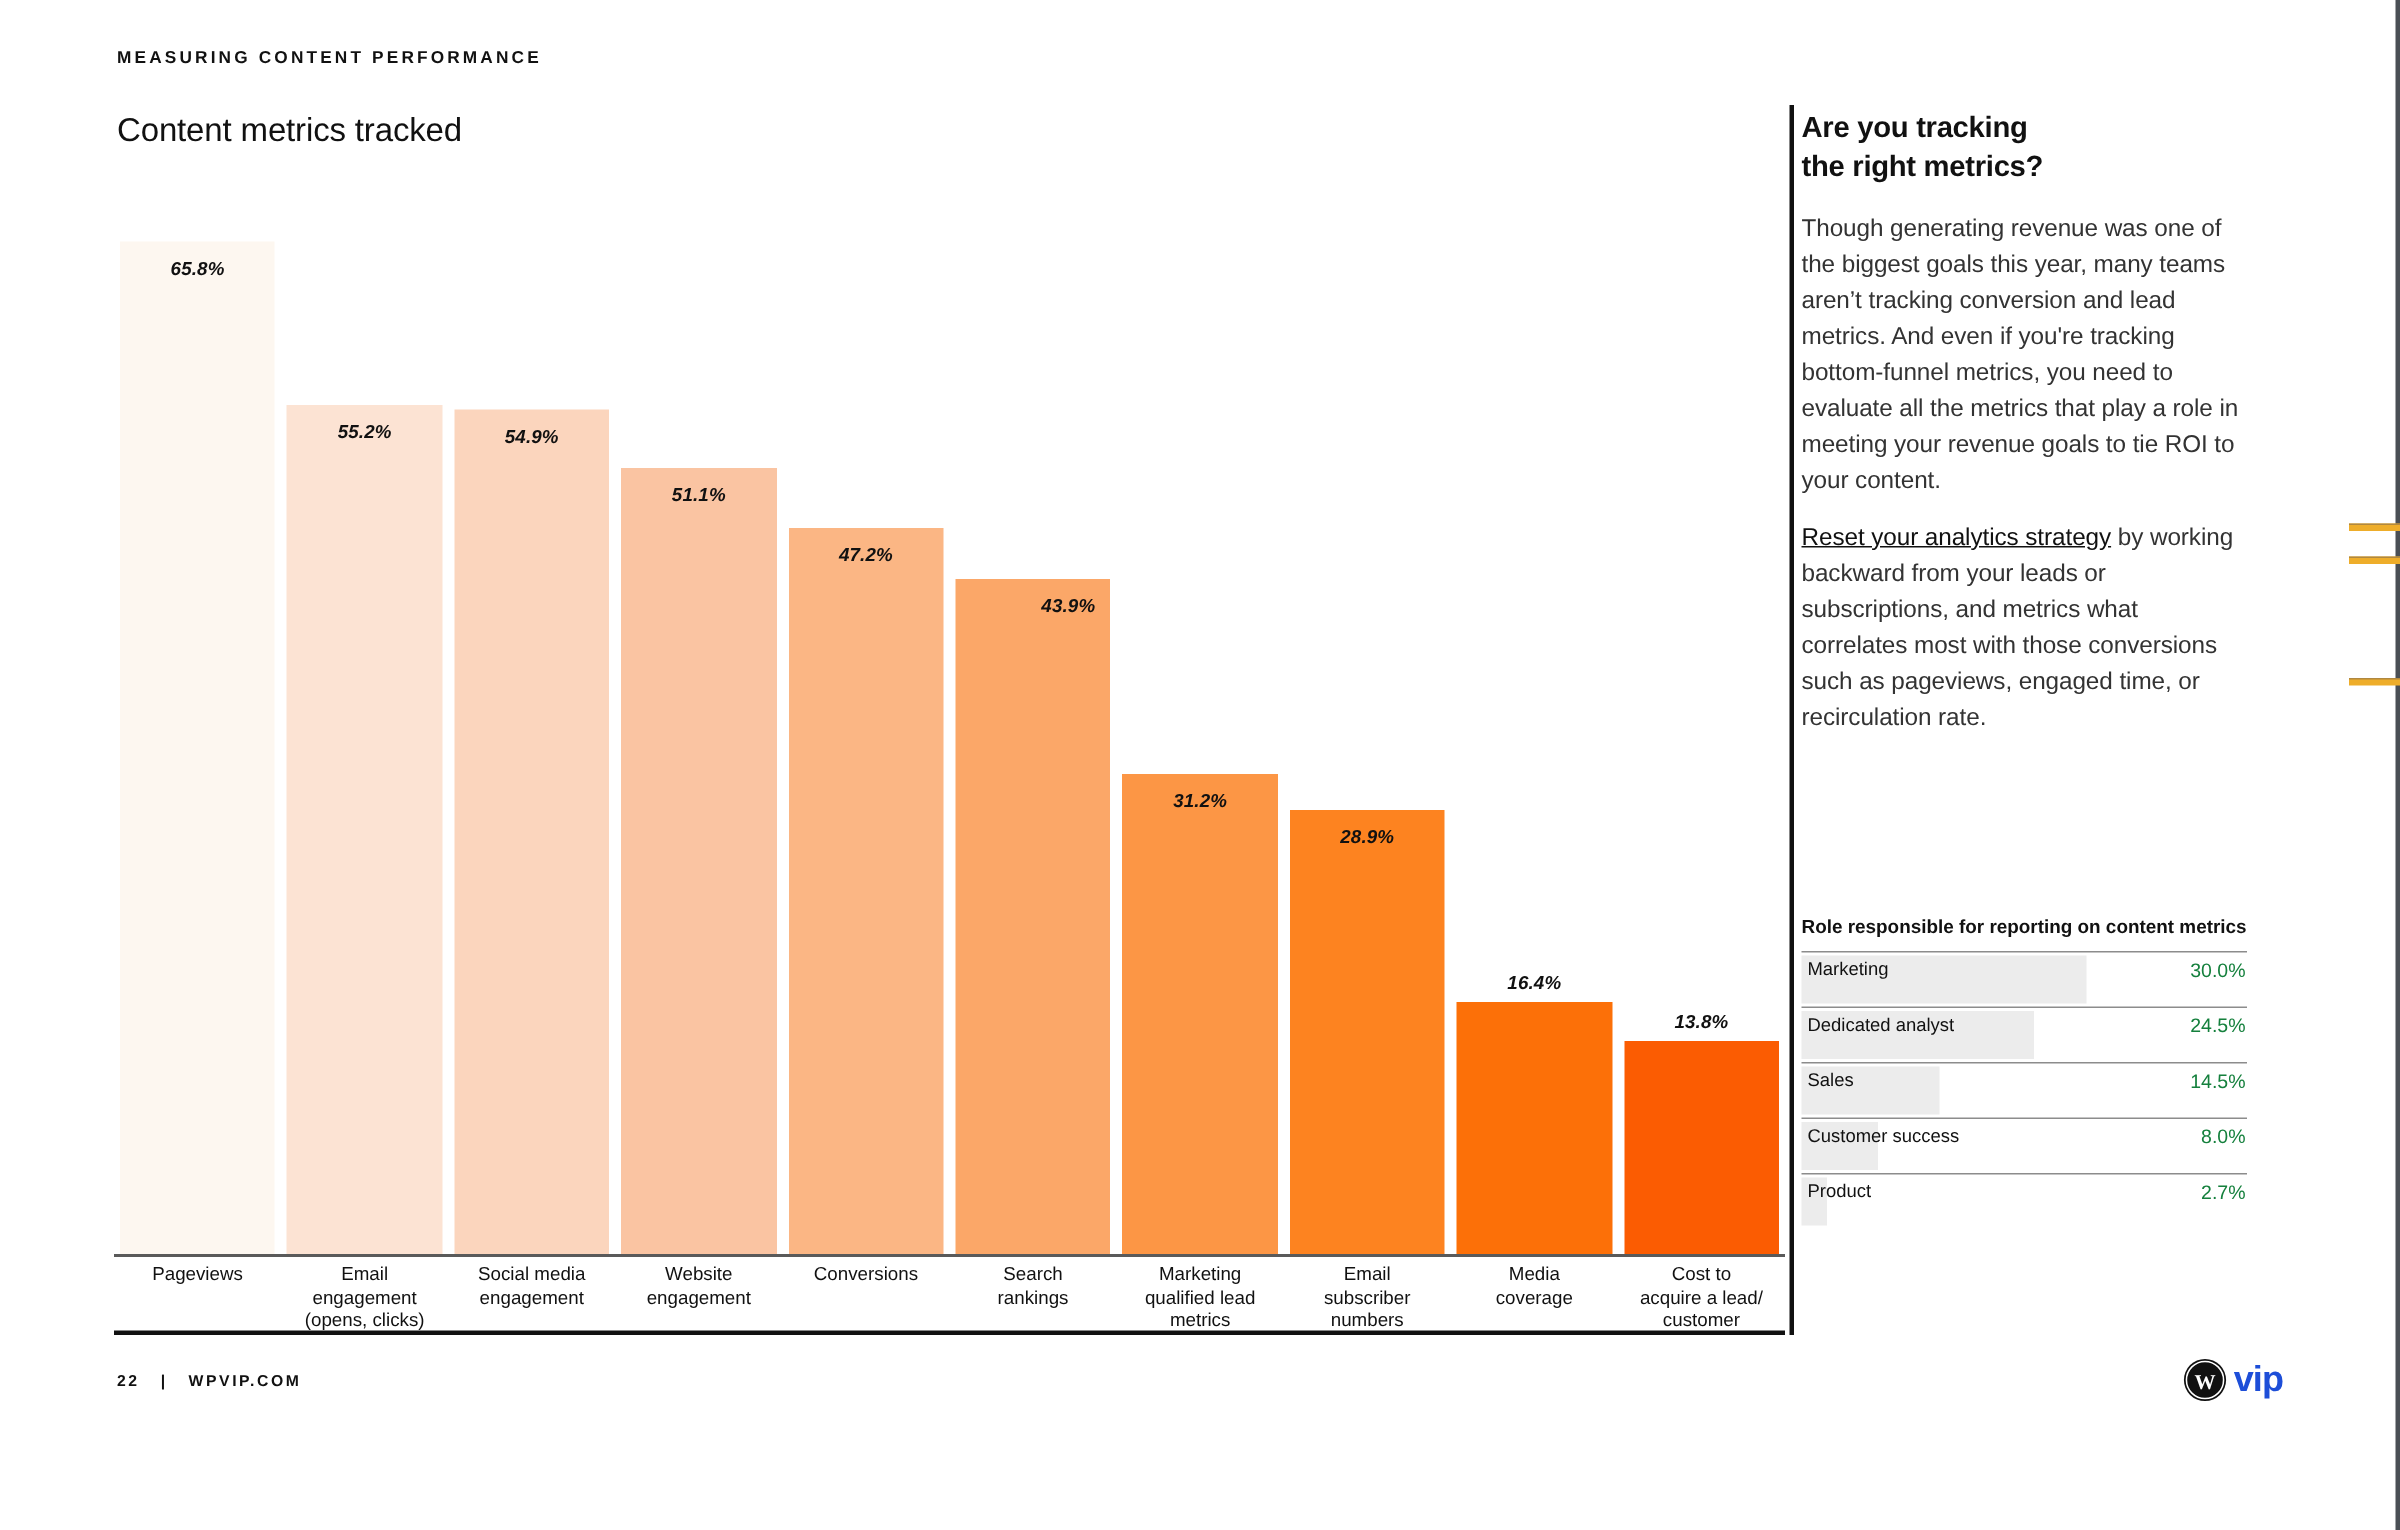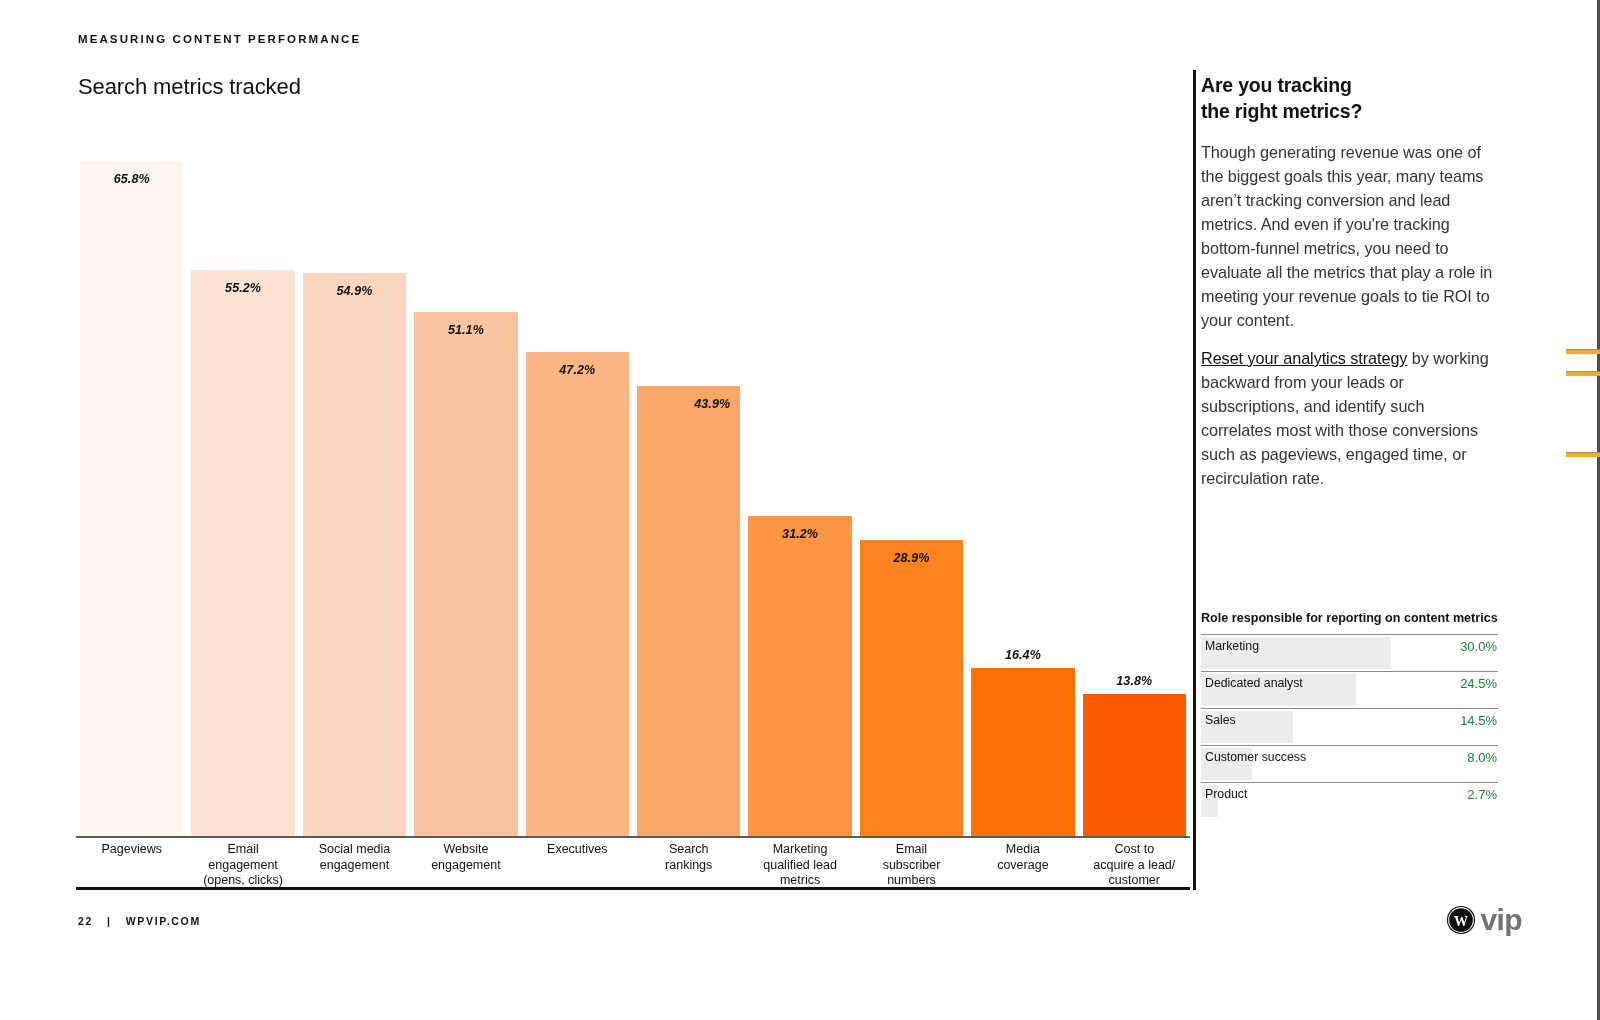--- a/index.html
+++ b/index.html
@@ -98,22 +98,22 @@
   }
   .footer .sep { margin: 0 14px; }
 
   .logo {
     position: absolute;
     right: 78px; top: 905px;
     display: flex; align-items: center; gap: 4px;
   }
   .logo-mark { width: 30px; height: 30px; display: block; }
   .logo-text {
-    font-size: 30px; font-weight: 700; letter-spacing: -0.6px;
-    color: #737373; line-height: 1;
+    font-size: 24px; font-weight: 700; letter-spacing: -0.6px;
+    color: #1d4ed8; line-height: 1;
   }
 
   
   .side-rule {
     position: absolute;
     left: 1193px; top: 70px;
     width: 2.6px; height: 820px;
     background: #111;
   }
   .side {
@@ -188,21 +188,21 @@
     background: #eead2a;
     border-top: 1.5px solid #b08840;
   }
 </style>
 </head>
 <body>
 
 <div class="page">
 
   <div class="kicker">MEASURING CONTENT PERFORMANCE</div>
-  <div class="chart-title">Search metrics tracked</div>
+  <div class="chart-title">Content metrics tracked</div>
 
   <div class="chart-wrap">
     <div class="plot" id="plot">
         <div class="bar-slot" style="left: 4px; width: 103.4px;">
           <div class="bar" style="height: 674.92px; background: rgb(253, 247, 240);"></div>
           <div class="bar-val" style="bottom: 649.92px;">65.8%</div>
         </div>
         <div class="bar-slot" style="left: 115.4px; width: 103.4px;">
           <div class="bar" style="height: 566.194px; background: rgb(252, 227, 211);"></div>
           <div class="bar-val" style="bottom: 541.194px;">55.2%</div>
@@ -239,21 +239,21 @@
           <div class="bar" style="height: 141.549px; background: rgb(251, 92, 2);"></div>
           <div class="bar-val" style="bottom: 147.549px;">13.8%</div>
         </div>
       </div>
     <div class="axis-line"></div>
     <div class="x-labels" id="xlabels">
         <div class="x-label" style="left: 0px; width: 111.4px;"><span>Pageviews</span></div>
         <div class="x-label" style="left: 111.4px; width: 111.4px;"><span>Email</span><br><span>engagement</span><br><span>(opens, clicks)</span></div>
         <div class="x-label" style="left: 222.8px; width: 111.4px;"><span>Social media</span><br><span>engagement</span></div>
         <div class="x-label" style="left: 334.2px; width: 111.4px;"><span>Website</span><br><span>engagement</span></div>
-        <div class="x-label" style="left: 445.6px; width: 111.4px;"><span>Executives</span></div>
+        <div class="x-label" style="left: 445.6px; width: 111.4px;"><span>Conversions</span></div>
         <div class="x-label" style="left: 557px; width: 111.4px;"><span>Search</span><br><span>rankings</span></div>
         <div class="x-label" style="left: 668.4px; width: 111.4px;"><span>Marketing</span><br><span>qualified lead</span><br><span>metrics</span></div>
         <div class="x-label" style="left: 779.8px; width: 111.4px;"><span>Email</span><br><span>subscriber</span><br><span>numbers</span></div>
         <div class="x-label" style="left: 891.2px; width: 111.4px;"><span>Media</span><br><span>coverage</span></div>
         <div class="x-label" style="left: 1002.6px; width: 111.4px;"><span>Cost to</span><br><span>acquire a lead/</span><br><span>customer</span></div>
       </div>
   </div>
 
   <div class="bottom-rule"></div>
 
@@ -274,21 +274,21 @@
 
   <div class="side-rule"></div>
 
   <div class="side">
     <div class="side-title">
       <span>Are you tracking</span><br>
       <span>the right metrics?</span>
     </div>
     <div class="side-body">
       <p>Though generating revenue was one of the biggest goals this year, many teams aren’t tracking conversion and lead metrics. And even if you're tracking bottom-funnel metrics, you need to evaluate all the metrics that play a role in meeting your revenue goals to tie ROI to your content.</p>
-      <p><span class="u">Reset your analytics strategy</span><span> by working backward from your leads or subscriptions, and identify such correlates most with those conversions such as pageviews, engaged time, or recirculation rate.</span></p>
+      <p><span class="u">Reset your analytics strategy</span><span> by working backward from your leads or subscriptions, and metrics what correlates most with those conversions such as pageviews, engaged time, or recirculation rate.</span></p>
     </div>
   </div>
 
   <div class="table-block">
     <div class="table-head">Role responsible for reporting on content metrics</div>
     <div id="trows">
         <div class="trow">
           <div class="tbar" style="width: 190px;"></div>
           <div class="tlabel">Marketing</div>
           <div class="tval">30.0%</div>

